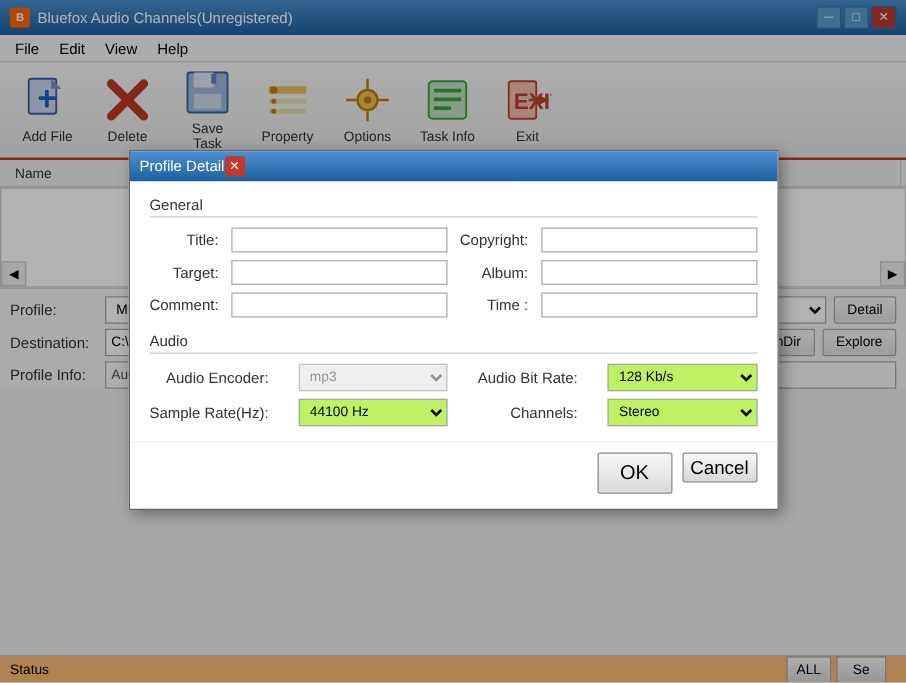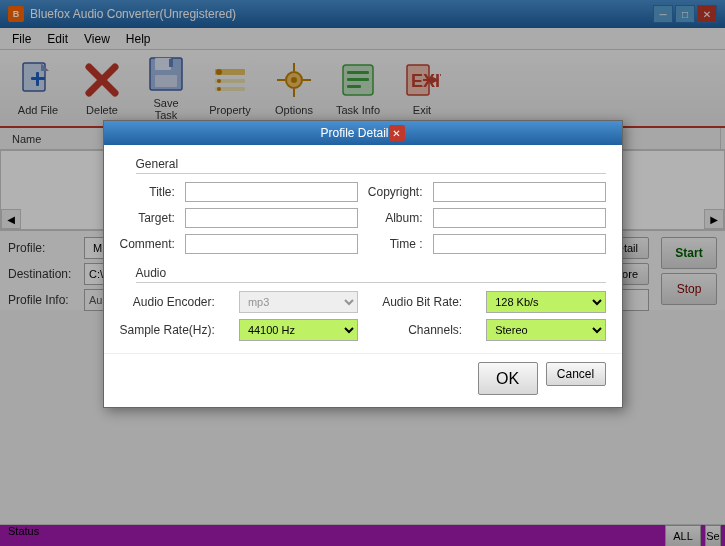--- a/index.html
+++ b/index.html
@@ -218,33 +218,33 @@
     }
     .btn-start { color: #006000; font-weight: bold; }
     .btn-stop { color: #800000; }
     .btn-all {
       width: 36px; height: 22px;
       background: linear-gradient(to bottom, #f8f8f8, #d8d8d8);
       border: 1px solid #aaa;
       font-size: 11px; cursor: pointer;
     }
     .btn-se {
-      width: 16px; height: 22px;
+      width: 40px; height: 22px;
       background: linear-gradient(to bottom, #f8f8f8, #d8d8d8);
       border: 1px solid #aaa;
       font-size: 11px; cursor: pointer;
     }
 
     
     .status-bar {
-      background: #a21caf;
+      background: #fdba74;
       border-top: 1px solid #ccc;
       height: 22px;
       display: flex;
-      align-items: flex-start;
+      align-items: center;
       padding: 0 8px;
       font-size: 11px;
       position: absolute;
       bottom: 0;
       left: 0;
       right: 0;
     }
 
     
     .modal-overlay {
@@ -265,21 +265,21 @@
       box-shadow: 3px 3px 12px rgba(0,0,0,0.4);
       width: 520px;
     }
     .dialog-title-bar {
       background: linear-gradient(to bottom, #4a90d0, #2060a0);
       color: white;
       height: 24px;
       display: flex;
       align-items: center;
       padding: 0 8px;
-      justify-content: center;
+      justify-content: flex-start;
       font-size: 12px;
     }
     .dialog-close {
       width: 16px; height: 16px;
       background: #c0392b;
       border: none;
       color: white;
       font-size: 10px;
       cursor: pointer;
       display: flex; align-items: center; justify-content: center;
@@ -287,21 +287,20 @@
     }
     .dialog-body {
       padding: 12px 16px;
     }
     .dialog-section-label {
       font-size: 12px;
       color: #333;
       margin-bottom: 8px;
       border-bottom: 1px solid #ccc;
       padding-bottom: 2px;
-      margin-left: 16px;
     }
     .form-grid {
       display: grid;
       grid-template-columns: auto 1fr auto 1fr;
       gap: 6px 10px;
       align-items: center;
       margin-bottom: 12px;
     }
     .form-label {
       font-size: 12px;
@@ -354,33 +353,33 @@
       border: 1px solid #888;
       cursor: pointer;
       font-size: 16px;
       border-radius: 2px;
     }
     .btn-cancel {
       width: 60px; height: 24px;
       background: linear-gradient(to bottom, #f8f8f8, #d8d8d8);
       border: 1px solid #888;
       cursor: pointer;
-      font-size: 12px;
+      font-size: 15px;
       border-radius: 2px;
     }
   </style>
 </head>
 <body>
 
 <div class="title-bar">
   <div class="title-bar-left">
     <div class="title-bar-icon">
       <span>B</span>
     </div>
-    <span>Bluefox Audio Converter(Unregistered)</span>
+    <span>Bluefox Audio Channels(Unregistered)</span>
   </div>
   <div class="title-bar-controls">
     <button class="title-btn">─</button>
     <button class="title-btn">□</button>
     <button class="title-btn close">✕</button>
   </div>
 </div>
 
 <div class="menu-bar">
   <span class="menu-item">File</span>
@@ -499,30 +498,26 @@
         <span class="setting-label">Destination:</span>
         <input class="setting-input" type="text" value="C:\Temp" style="">
         <button class="btn-small">OpenDir</button>
         <button class="btn-small">Explore</button>
       </div>
       <div class="setting-row">
         <span class="setting-label">Profile Info:</span>
         <input class="setting-input" type="text" style="background: rgb(248, 248, 248); color: rgb(85, 85, 85);" value="Audio:mp3,BitRate:128 Kb/s,Sample Rate:44100 Hz,Channels:Stereo">
       </div>
     </div>
-    <div class="right-btns">
-      <button class="btn-main btn-start">Start</button>
-      <button class="btn-main btn-stop">Stop</button>
-    </div>
   </div>
 </div>
 
 <div class="status-bar">
   <span>Status</span>
-  <div style="position:absolute; right:4px; display:flex; gap:4px;">
+  <div style="position:absolute; right:16px; display:flex; gap:4px;">
     <button class="btn-all">ALL</button>
     <button class="btn-se">Se</button>
   </div>
 </div>
 
 <div class="modal-overlay">
   <div class="dialog">
     <div class="dialog-title-bar">
       <span>Profile Detail</span>
       <button class="dialog-close">✕</button>

